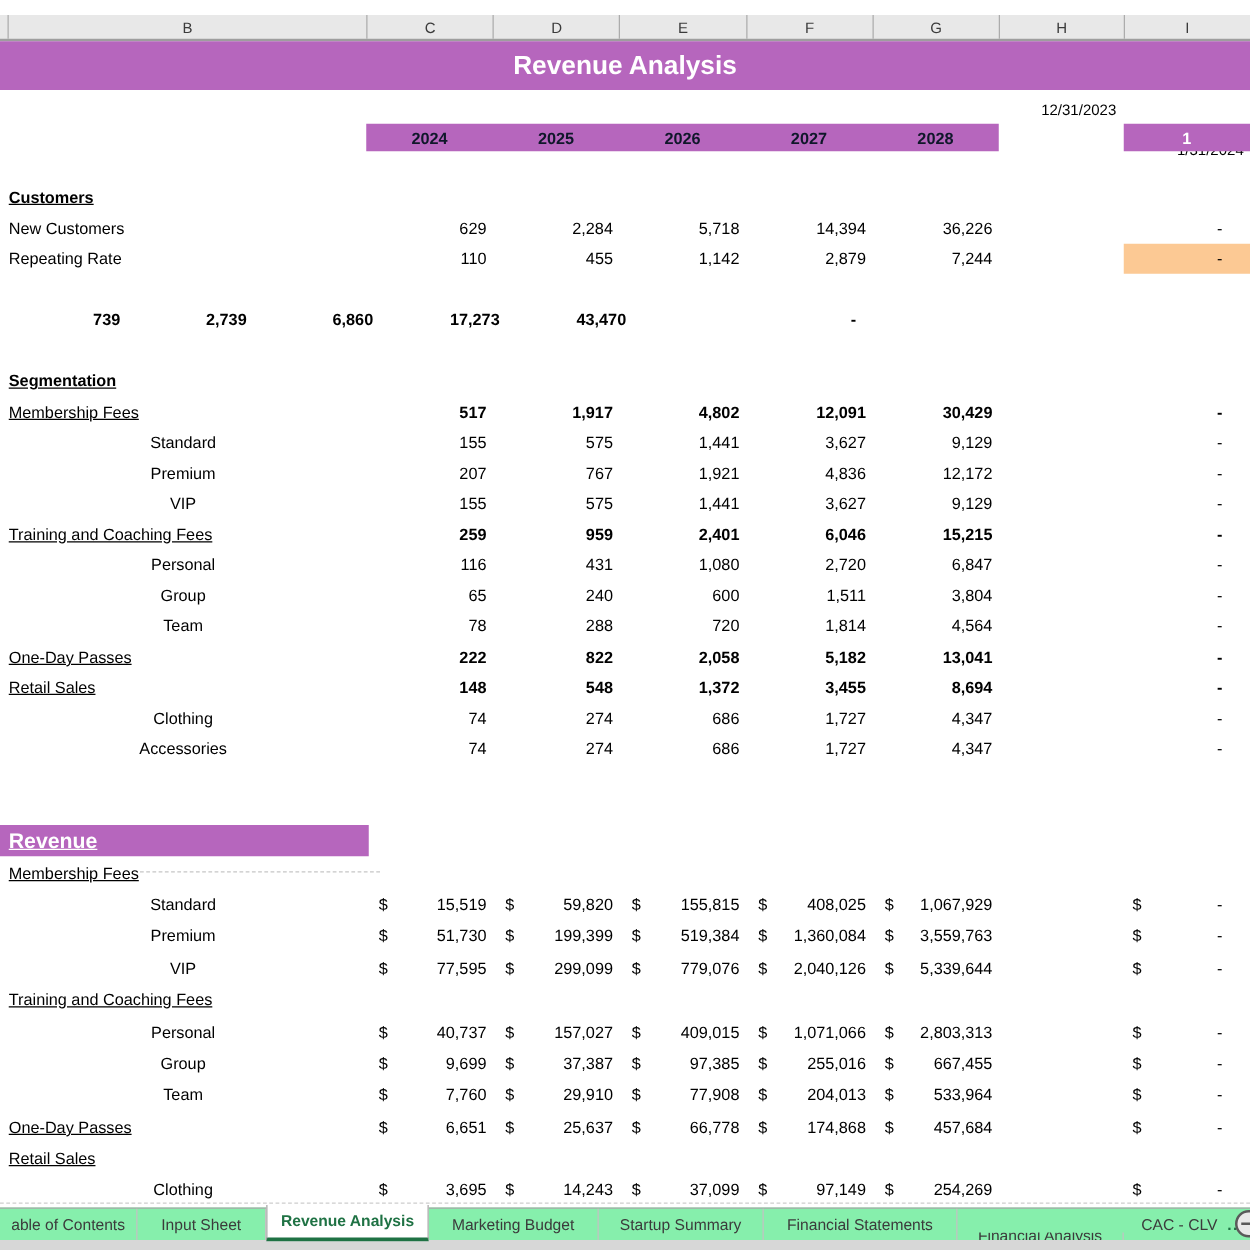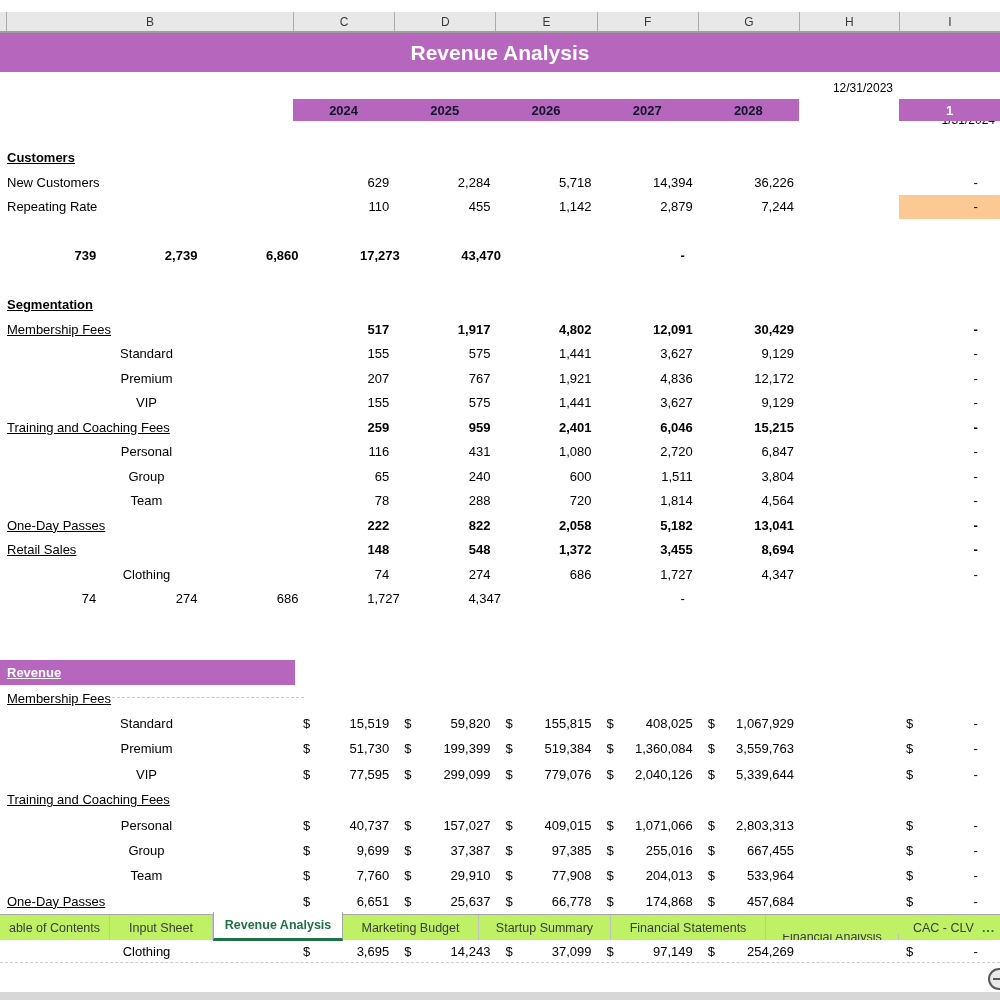--- a/index.html
+++ b/index.html
@@ -60,29 +60,29 @@
   .hcell{width:100px;}
   .icell{width:101px;}
   .num{margin-left:auto;padding-right:5px;}
   .icell .num{padding-right:22px;}
   .cur{padding-left:10px;}
   .icell .cur{padding-left:7px;}
   .bv .num{font-weight:bold;}
   .hl{background:var(--orange);}
   .banner-lbl{
     width:295px;background:var(--purple);color:#fff;font-weight:bold;text-decoration:underline;
-    padding-left:7px;box-sizing:border-box;display:flex;align-items:center;font-size:13px;
+    padding-left:7px;box-sizing:border-box;display:flex;align-items:center;font-size:17px;
   }
   
   .pb1{position:absolute;top:697px;left:112px;width:192px;border-top:1px dashed #C6C6C6;}
   .pb2{position:absolute;top:962px;left:0;width:1000px;border-top:1px dashed #CDCDCD;}
   
   .tabbar{
-    position:absolute;top:914px;left:0;width:1000px;height:26px;
-    background:#bef264;border-top:1px solid #A8A8A8;display:flex;box-sizing:border-box;
+    position:absolute;top:966px;left:0;width:1000px;height:26px;
+    background:#86efac;border-top:1px solid #A8A8A8;display:flex;box-sizing:border-box;
   }
   .tab{
     display:flex;align-items:center;justify-content:center;
     font-size:12.5px;color:#3b3b3b;border-right:1px solid #C2C2C2;box-sizing:border-box;
     white-space:nowrap;overflow:hidden;
   }
   .tab.active{
     background:#ffffff;color:var(--green);font-weight:bold;
     border-right:1px solid #A8A8A8;border-left:1px solid #A8A8A8;
     border-bottom:3px solid var(--green);
@@ -522,20 +522,23 @@
       </div>
       <div class="cell vcell">
         <span class="num">4,347</span>
       </div>
       <div class="cell hcell"></div>
       <div class="cell icell">
         <span class="num">-</span>
       </div>
     </div>
     <div class="row r24">
+      <div class="cell lbl center">
+        <span>Accessories</span>
+      </div>
       <div class="cell vcell">
         <span class="num">74</span>
       </div>
       <div class="cell vcell">
         <span class="num">274</span>
       </div>
       <div class="cell vcell">
         <span class="num">686</span>
       </div>
       <div class="cell vcell">

